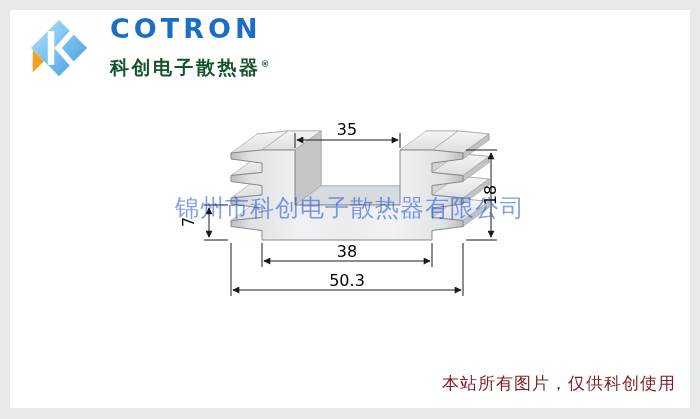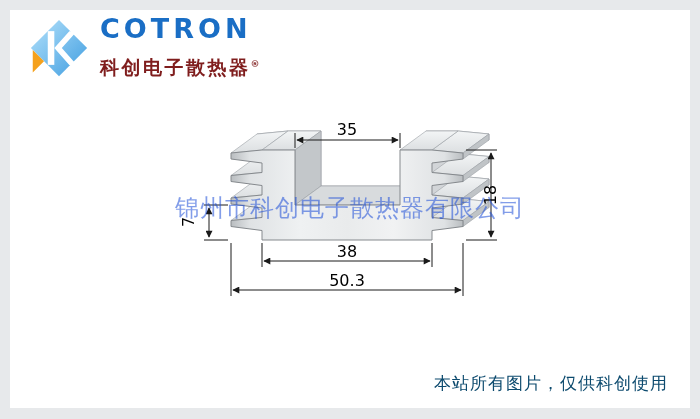--- a/index.html
+++ b/index.html
@@ -6,39 +6,39 @@
   body{
     width:700px;height:419px;position:relative;overflow:hidden;
     background:#e7e9eb;
     font-family:"DejaVu Sans","Liberation Sans",sans-serif;
   }
   .inner{
     position:absolute;left:10px;top:10px;right:10px;bottom:11px;
     background:#ffffff;
   }
   
-  .logo{position:absolute;left:28px;top:15px;display:flex;align-items:center;gap:10px;}
+  .logo{position:absolute;left:28px;top:15px;display:flex;align-items:center;gap:20px;}
   .logo-icon{width:62px;height:60px;flex:0 0 auto;}
   .logo-text{display:flex;flex-direction:column;justify-content:center;}
   .brand{font-size:27px;font-weight:bold;color:#1a6ec5;letter-spacing:4px;line-height:1.05;}
-  .brand-cn{font-size:19px;font-weight:bold;color:#7f1d1d;letter-spacing:2.5px;margin-top:12px;}
+  .brand-cn{font-size:19px;font-weight:bold;color:#14532d;letter-spacing:2.5px;margin-top:12px;}
   .brand-cn sup{font-size:9px;vertical-align:super;letter-spacing:0;}
   
   .drawing{position:absolute;left:0;top:0;width:700px;height:419px;}
   .dim-text{font-size:16px;fill:#000;}
   
   .watermark{
     position:absolute;left:0;right:0;top:192px;text-align:center;
     font-size:24px;color:#1d4ed8;opacity:.55;letter-spacing:1px;
     pointer-events:none;white-space:nowrap;
   }
   
   .footer-notice{
-    position:absolute;right:32px;bottom:24px;
-    font-size:17px;color:#0c4a6e;letter-spacing:1px;white-space:nowrap;margin-left:40px;
+    position:absolute;right:24px;bottom:24px;
+    font-size:17px;color:#7f1d1d;letter-spacing:1px;white-space:nowrap;margin-left:40px;
   }
 </style>
 </head>
 <body>
 
 <div class="inner"></div>
 
 <div class="logo">
   <svg class="logo-icon" viewBox="0 0 64 64" aria-hidden="true">
     <defs>

